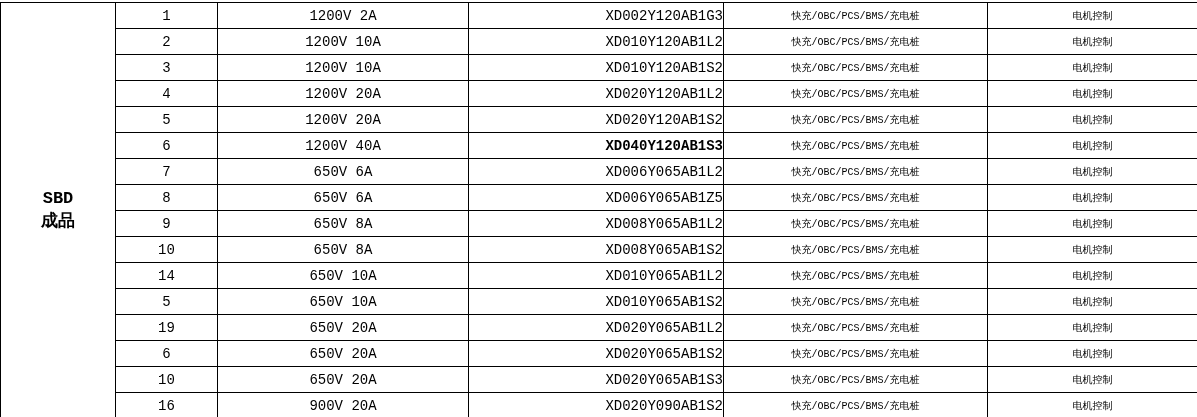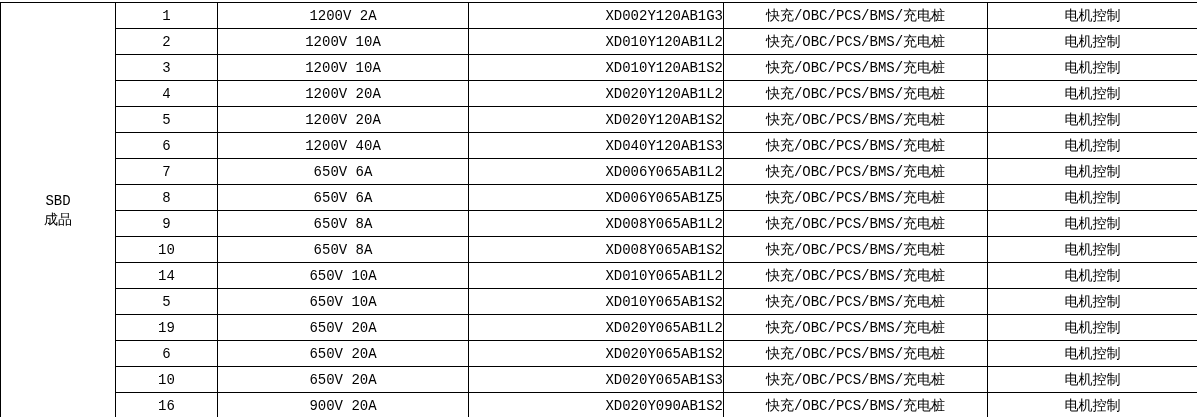--- a/index.html
+++ b/index.html
@@ -28,42 +28,42 @@
   table.product-table td {
     border: 1px solid #000000;
     padding: 0;
     overflow: hidden;
     white-space: pre;
     vertical-align: middle;
     height: 25px;
   }
   td.cat {
     text-align: center;
-    font-weight: normal;
-    font-size: 14px;
+    font-weight: bold;
+    font-size: 17px;
     line-height: 1.35;
   }
   td.num {
     text-align: center;
   }
   td.spec {
     text-align: center;
     padding-left: 3px;
   }
   td.part {
     text-align: right;
     padding-left: 4px;
   }
   td.part.bold {
-    font-weight: normal;
+    font-weight: bold;
     padding-left: 44px;
   }
   td.app, td.app2 {
     text-align: center;
-    font-size: 14px;
+    font-size: 10px;
   }
 </style>
 </head>
 <body>
 
 <div class="sheet">
   <table class="product-table">
     <colgroup>
       <col style="width:115px">
       <col style="width:102px">

